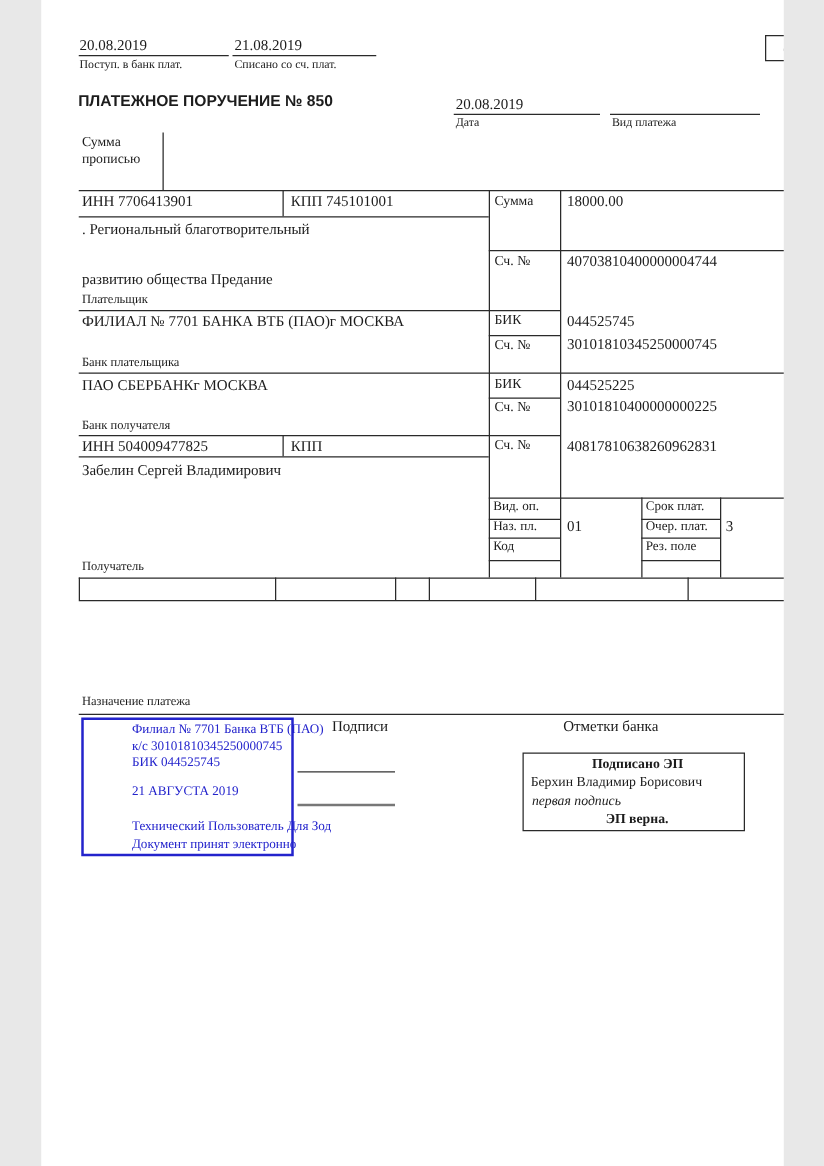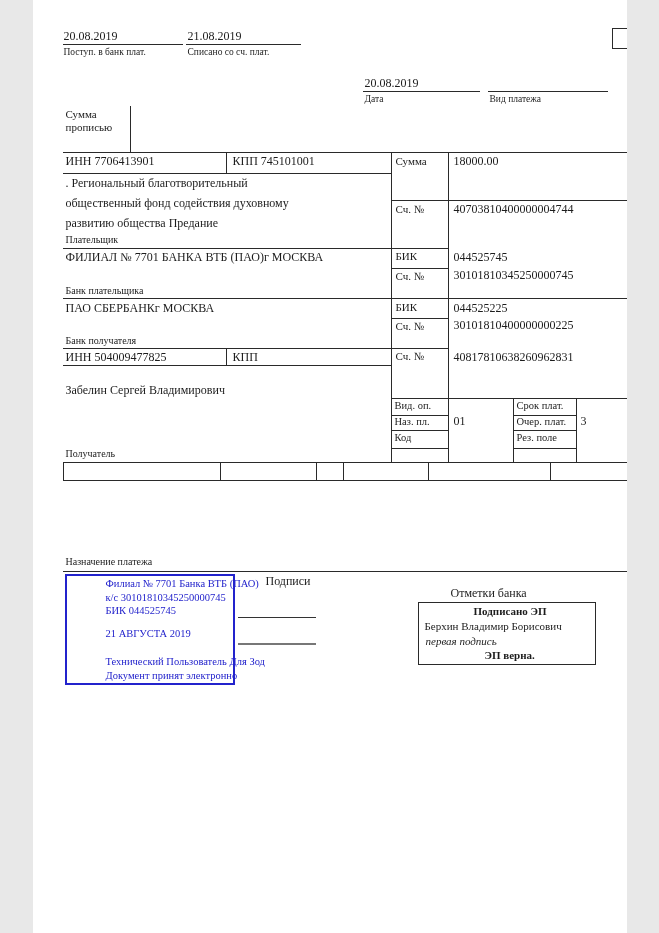--- a/index.html
+++ b/index.html
@@ -33,20 +33,21 @@
   <span class="t s9" style="left:31px; top:48px;">Поступ. в банк плат.</span>
 
   <span class="t s12" style="left:155px; top:30px;">21.08.2019</span>
   <div class="hl" style="left:153px; top:44px; width:115px;"></div>
   <span class="t s9" style="left:155px; top:48px;">Списано со сч. плат.</span>
 
   <div class="box" style="left:579px; top:28px; width:72px; height:21px; text-align:center;">
     <span class="s12" style="line-height:18px;">0401060</span>
   </div>
 
+  <span class="t title" style="left:30px; top:75px;">ПЛАТЕЖНОЕ ПОРУЧЕНИЕ № 850</span>
 
   <span class="t s12" style="left:332px; top:77px;">20.08.2019</span>
   <div class="hl" style="left:330px; top:91px; width:117px;"></div>
   <span class="t s9" style="left:332px; top:95px;">Дата</span>
 
   <div class="hl" style="left:455px; top:91px; width:120px;"></div>
   <span class="t s9" style="left:457px; top:95px;">Вид платежа</span>
   <div class="box" style="left:598px; top:74px; width:27px; height:32px;"></div>
 
   <span class="t s11" style="left:33px; top:109px;">Сумма</span>
@@ -88,21 +89,20 @@
   <div class="vl" style="left:517px; top:462px; height:18px;"></div>
   <div class="vl" style="left:598px; top:462px; height:18px;"></div>
   <div class="vl" style="left:645px; top:462px; height:18px;"></div>
 
   <span class="t s12" style="left:33px;  top:155px;">ИНН 7706413901</span>
   <span class="t s12" style="left:200px; top:155px;">КПП 745101001</span>
   <span class="t s11" style="left:363px; top:156px;">Сумма</span>
   <span class="t s12" style="left:421px; top:155px;">18000.00</span>
 
   <span class="t s12" style="left:33px; top:177px;">. Региональный благотворительный</span>
-  <span class="t s12" style="left:33px; top:197px;">общественный фонд содействия духовному</span>
   <span class="t s12" style="left:33px; top:217px;">развитию общества Предание</span>
 
   <span class="t s11" style="left:363px; top:204px;">Сч. №</span>
   <span class="t s12" style="left:421px; top:203px;">40703810400000004744</span>
   <span class="t s10" style="left:33px;  top:235px;">Плательщик</span>
 
   <span class="t s12" style="left:33px;  top:251px;">ФИЛИАЛ № 7701 БАНКА ВТБ (ПАО)г МОСКВА</span>
   <span class="t s11" style="left:363px; top:251px;">БИК</span>
   <span class="t s12" style="left:421px; top:251px;">044525745</span>
   <span class="t s11" style="left:363px; top:271px;">Сч. №</span>
@@ -113,21 +113,21 @@
   <span class="t s11" style="left:363px; top:302px;">БИК</span>
   <span class="t s12" style="left:421px; top:302px;">044525225</span>
   <span class="t s11" style="left:363px; top:321px;">Сч. №</span>
   <span class="t s12" style="left:421px; top:319px;">30101810400000000225</span>
   <span class="t s10" style="left:33px;  top:336px;">Банк получателя</span>
 
   <span class="t s12" style="left:33px;  top:351px;">ИНН 504009477825</span>
   <span class="t s12" style="left:200px; top:351px;">КПП</span>
   <span class="t s11" style="left:363px; top:351px;">Сч. №</span>
   <span class="t s12" style="left:421px; top:351px;">40817810638260962831</span>
-  <span class="t s12" style="left:33px;  top:384px;">Забелин Сергей Владимирович</span>
+  <span class="t s12" style="left:33px;  top:370px;">Забелин Сергей Владимирович</span>
 
   <span class="t s105" style="left:362px; top:400px;">Вид. оп.</span>
   <span class="t s12" style="left:421px; top:415px;">01</span>
   <span class="t s105" style="left:484px; top:400px;">Срок плат.</span>
   <span class="t s105" style="left:362px; top:416px;">Наз. пл.</span>
   <span class="t s105" style="left:484px; top:416px;">Очер. плат.</span>
   <span class="t s12" style="left:548px; top:415px;">3</span>
   <span class="t s105" style="left:362px; top:432px;">Код</span>
   <span class="t s105" style="left:484px; top:432px;">Рез. поле</span>
 
@@ -140,20 +140,20 @@
   <span class="t s105 blue" style="left:37px; top:592px;">к/с 30101810345250000745</span>
   <span class="t s105 blue" style="left:37px; top:605px;">БИК 044525745</span>
   <span class="t s105 blue" style="left:37px; top:628px;">21 АВГУСТА 2019</span>
   <span class="t s105 blue" style="left:37px; top:656px;">Технический Пользователь Для Зод</span>
   <span class="t s105 blue" style="left:37px; top:670px;">Документ принят электронно</span>
 
   <span class="t s12" style="left:233px; top:575px;">Подписи</span>
   <div class="hl" style="left:205px; top:617px; width:78px; background:#333;"></div>
   <div class="hl" style="left:205px; top:643px; width:78px; height:2px; background:#777;"></div>
 
-  <span class="t s12" style="left:418px; top:575px;margin-top:12px;">Отметки банка</span>
+  <span class="t s12" style="left:418px; top:575px;">Отметки банка</span>
   <div class="box" style="left:385px; top:602px; width:178px; height:63px;"></div>
   <span class="t s11 b" style="left:441px; top:606px;">Подписано ЭП</span>
   <span class="t s11" style="left:392px; top:621px;">Берхин Владимир Борисович</span>
   <span class="t s11 i" style="left:393px; top:636px;">первая подпись</span>
   <span class="t s11 b" style="left:452px; top:650px;">ЭП верна.</span>
 
 </div>
 
 </body></html>

